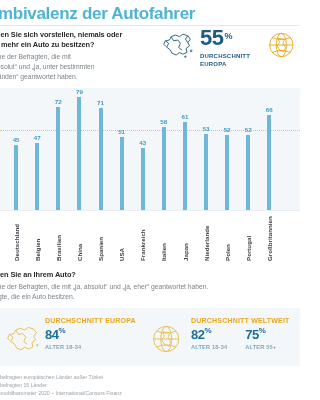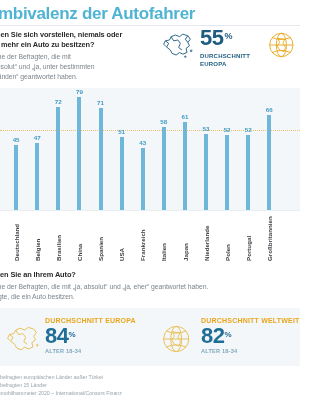--- a/index.html
+++ b/index.html
@@ -84,21 +84,21 @@
     background:#f4f7f9;
   }
   .bgroup{position:absolute;top:9px;display:flex;align-items:flex-start;gap:5px;}
   .bgroup .ico{width:36px;height:34px;flex:none;margin-top:5px;}
   .bhead{
     font-size:7px;font-weight:bold;letter-spacing:0.2px;color:#E8A61C;
     text-transform:uppercase;white-space:nowrap;
   }
   .bnums{display:flex;gap:18px;margin-top:1px;}
   .bnum .n{
-    font-size:22px;font-weight:bold;color:#1F6E96;line-height:1;letter-spacing:-0.5px;
+    font-size:13px;font-weight:bold;color:#1F6E96;line-height:1;letter-spacing:-0.5px;
   }
   .bnum .p{font-size:8px;font-weight:bold;color:#1F6E96;vertical-align:super;}
   .bnum .a{
     margin-top:1px;font-size:5.6px;font-weight:bold;color:#7FA8BE;
     letter-spacing:0.2px;text-transform:uppercase;white-space:nowrap;
   }
 
   
   .foot{position:absolute;left:-10px;top:374px;width:300px;}
   .foot div{
@@ -245,38 +245,42 @@
         <div class="bhead">DURCHSCHNITT EUROPA</div>
         <div class="bnums">
           <div class="bnum">
             <span class="n">84</span><span class="p">%</span>
             <div class="a">ALTER 18-34</div>
           </div>
         </div>
       </span>
     </div>
 
-    <div class="bgroup" style="left:160px;">
+    <div class="bgroup" style="left:150px;">
       <span class="ico">
         <svg viewBox="0 0 40 36" width="36" height="34" fill="none" stroke="#E8C05A" stroke-width="1.1">
           <circle cx="18" cy="18" r="14"></circle>
           <ellipse cx="18" cy="18" rx="6" ry="14"></ellipse>
           <path d="M4 18 H32"></path>
           <path d="M7 9 Q18 14 29 9"></path>
           <path d="M7 27 Q18 22 29 27"></path>
           <path d="M14 10 L16 15 L13 19 L16 24 L21 26 L23 21 L20 16 L22 11 Z" stroke-width="1"></path>
         </svg>
       </span>
       <span>
         <div class="bhead">DURCHSCHNITT WELTWEIT</div>
         <div class="bnums">
           <div class="bnum">
             <span class="n">82</span><span class="p">%</span>
             <div class="a">ALTER 18-34</div>
           </div>
+          <div class="bnum">
+            <span class="n">75</span><span class="p">%</span>
+            <div class="a">ALTER 55+</div>
+          </div>
         </div>
       </span>
     </div>
   </div>
 
   <div class="foot">
     <div>Alle befragten europäischen Länder außer Türkei</div>
     <div>Alle befragten 15 Länder</div>
     <div>Automobilbarometer 2020 – International/Consors Finanz</div>
   </div>

